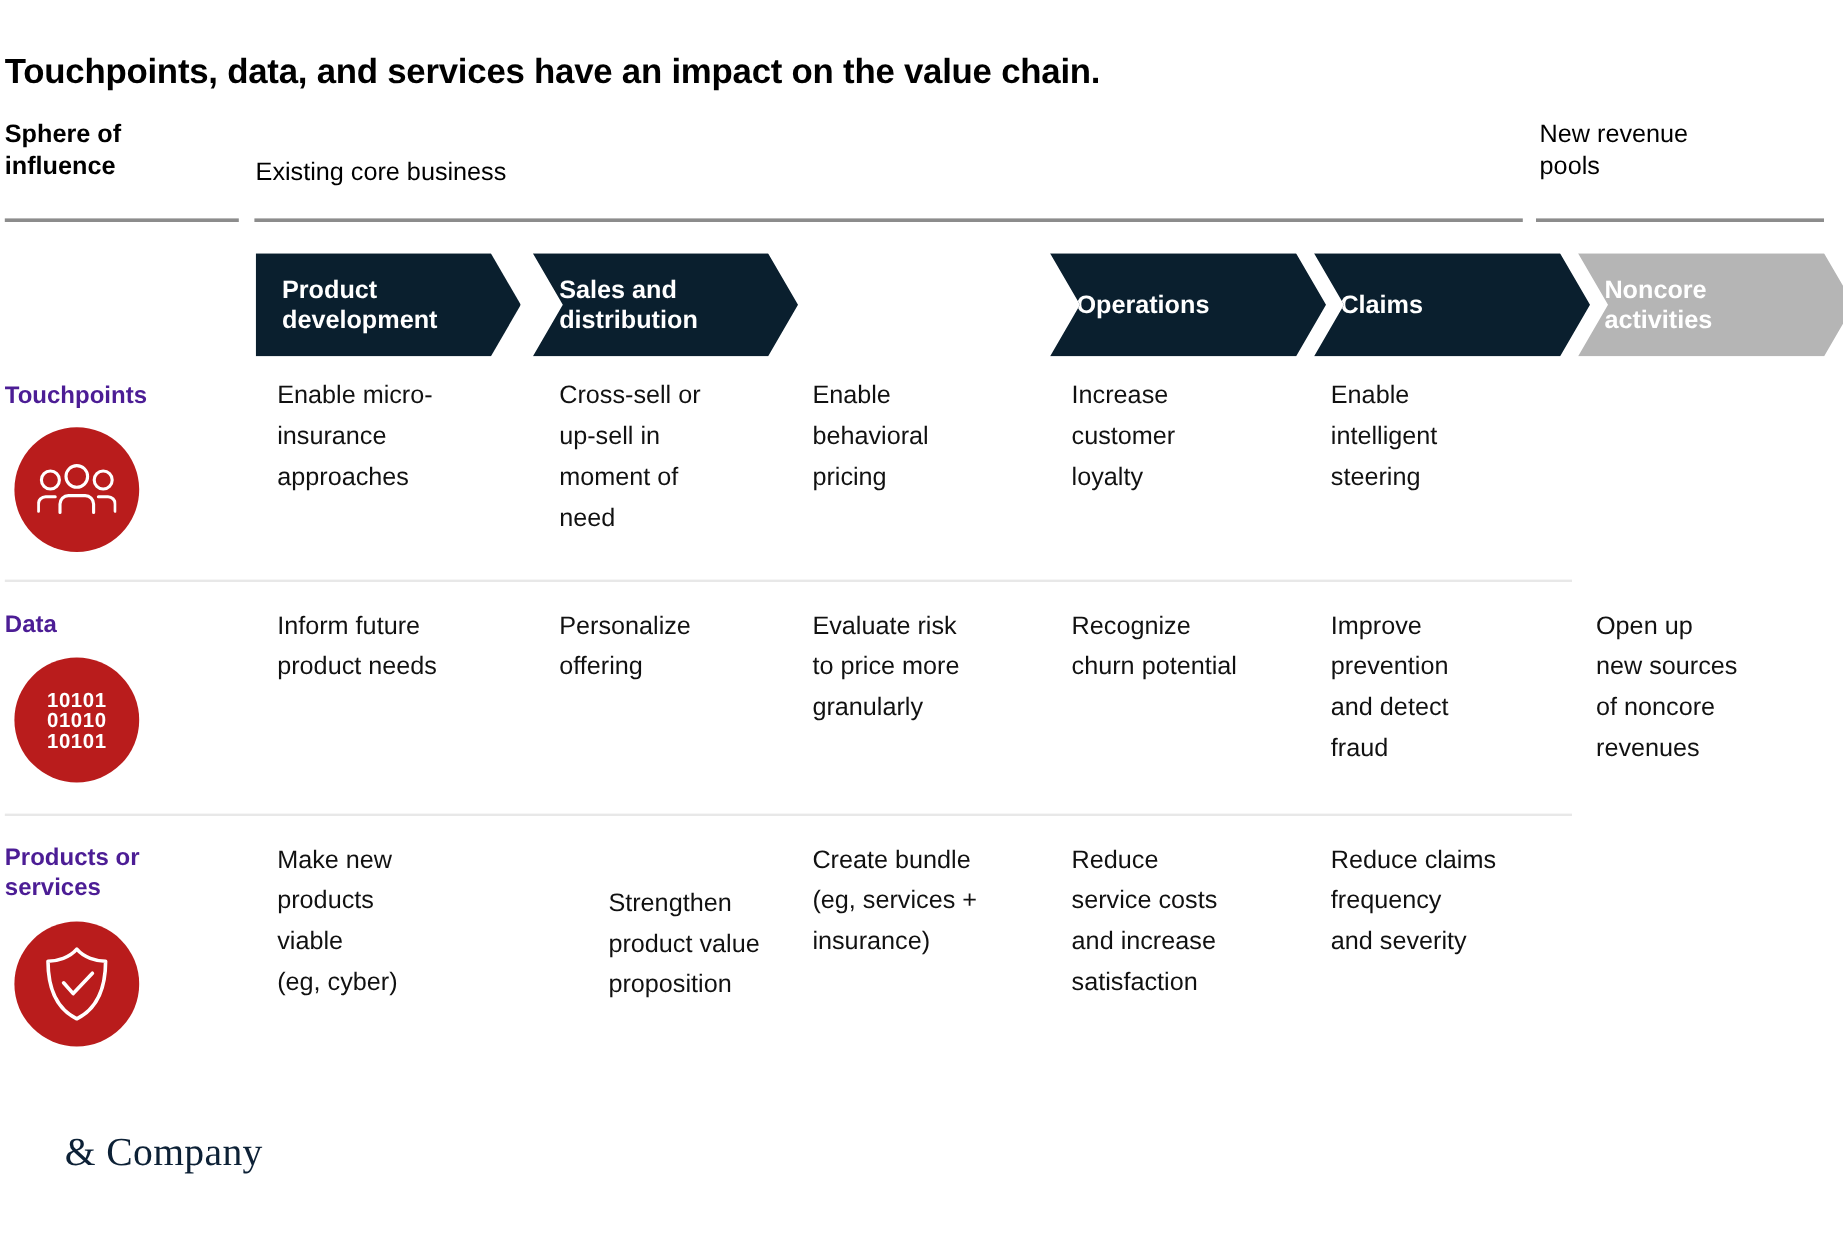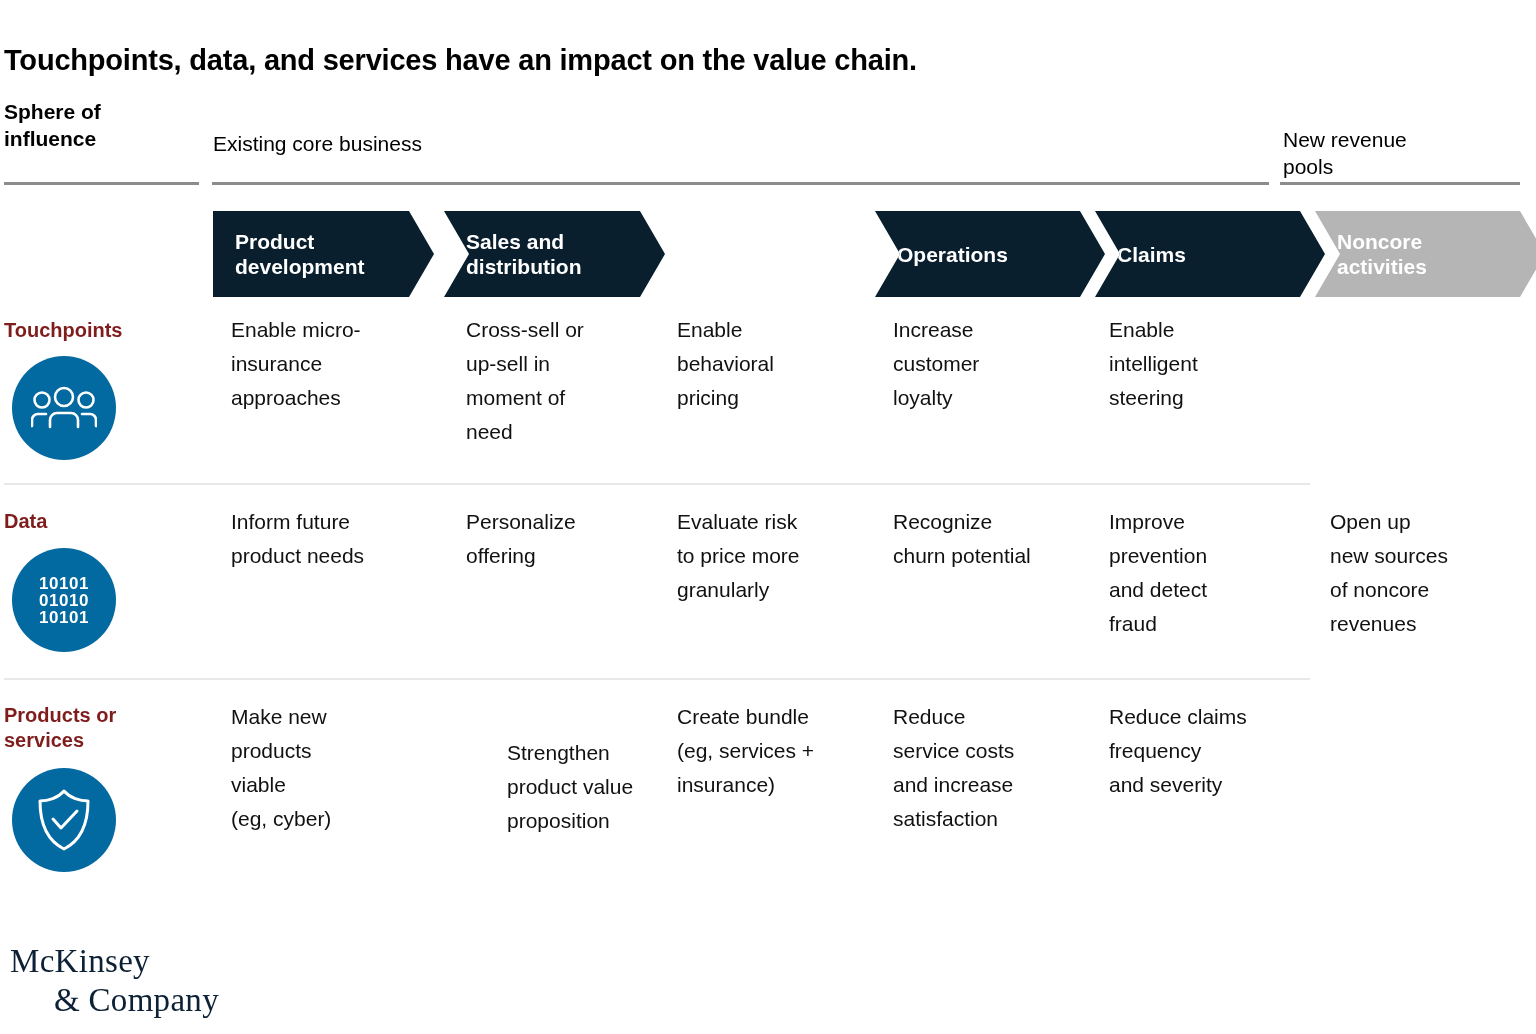--- a/index.html
+++ b/index.html
@@ -84,29 +84,29 @@
   .chev-gray  { background: #b5b5b5; }
 
   
   .row-title {
     position: absolute;
     left: 4px;
     width: 200px;
     font-size: 20px;
     font-weight: bold;
     line-height: 25px;
-    color: #7f1d1d;
+    color: #4c1d95;
   }
   .row-icon {
     position: absolute;
     left: 12px;
     width: 104px;
     height: 104px;
     border-radius: 50%;
-    background: #0369a1;
+    background: #b91c1c;
     display: flex;
     align-items: center;
     justify-content: center;
   }
   .bin-icon {
     color: #ffffff;
     font-family: "Liberation Sans", sans-serif;
     font-size: 17px;
     font-weight: bold;
     line-height: 17px;
@@ -146,21 +146,21 @@
   #mck-logo .line2 { padding-left: 44px; }
 </style>
 </head>
 <body>
 
 <div id="exhibit-title">Touchpoints, data, and services have an impact on the value chain.</div>
 
 <div class="hdr-label" id="sphere-label" style="white-space:pre-line;">Sphere of
 influence</div>
 <div class="hdr-label plain" id="core-label">Existing core business</div>
-<div class="hdr-label plain" id="newrev-label" style="white-space:pre-line;margin-top:28px;">New revenue
+<div class="hdr-label plain" id="newrev-label" style="white-space:pre-line;">New revenue
 pools</div>
 
 <div class="hdr-rule" id="rule-sphere"></div>
 <div class="hdr-rule" id="rule-core"></div>
 <div class="hdr-rule" id="rule-newrev"></div>
 
 <div id="chevron-band">
 
   <div class="chevron chev-dark" style="left:0px; width:221px; clip-path: polygon(0 0, 196px 0, 221px 43px, 196px 86px, 0 86px);">
     <span class="chev-label" style="white-space:pre-line;">Product
@@ -273,15 +273,14 @@
 <div class="cell" style="left:893px; top:700px; width:205px;">Reduce
 service costs
 and increase
 satisfaction</div>
 <div class="cell" style="left:1109px; top:700px; width:210px;">Reduce claims
 frequency
 and severity</div>
 <div class="cell" style="left:1330px; top:700px; width:200px;"></div>
 
 <div id="mck-logo">
-  <div class="line1">McKinsey</div>
   <div class="line2">&amp; Company</div>
 </div>
 
 </body></html>

